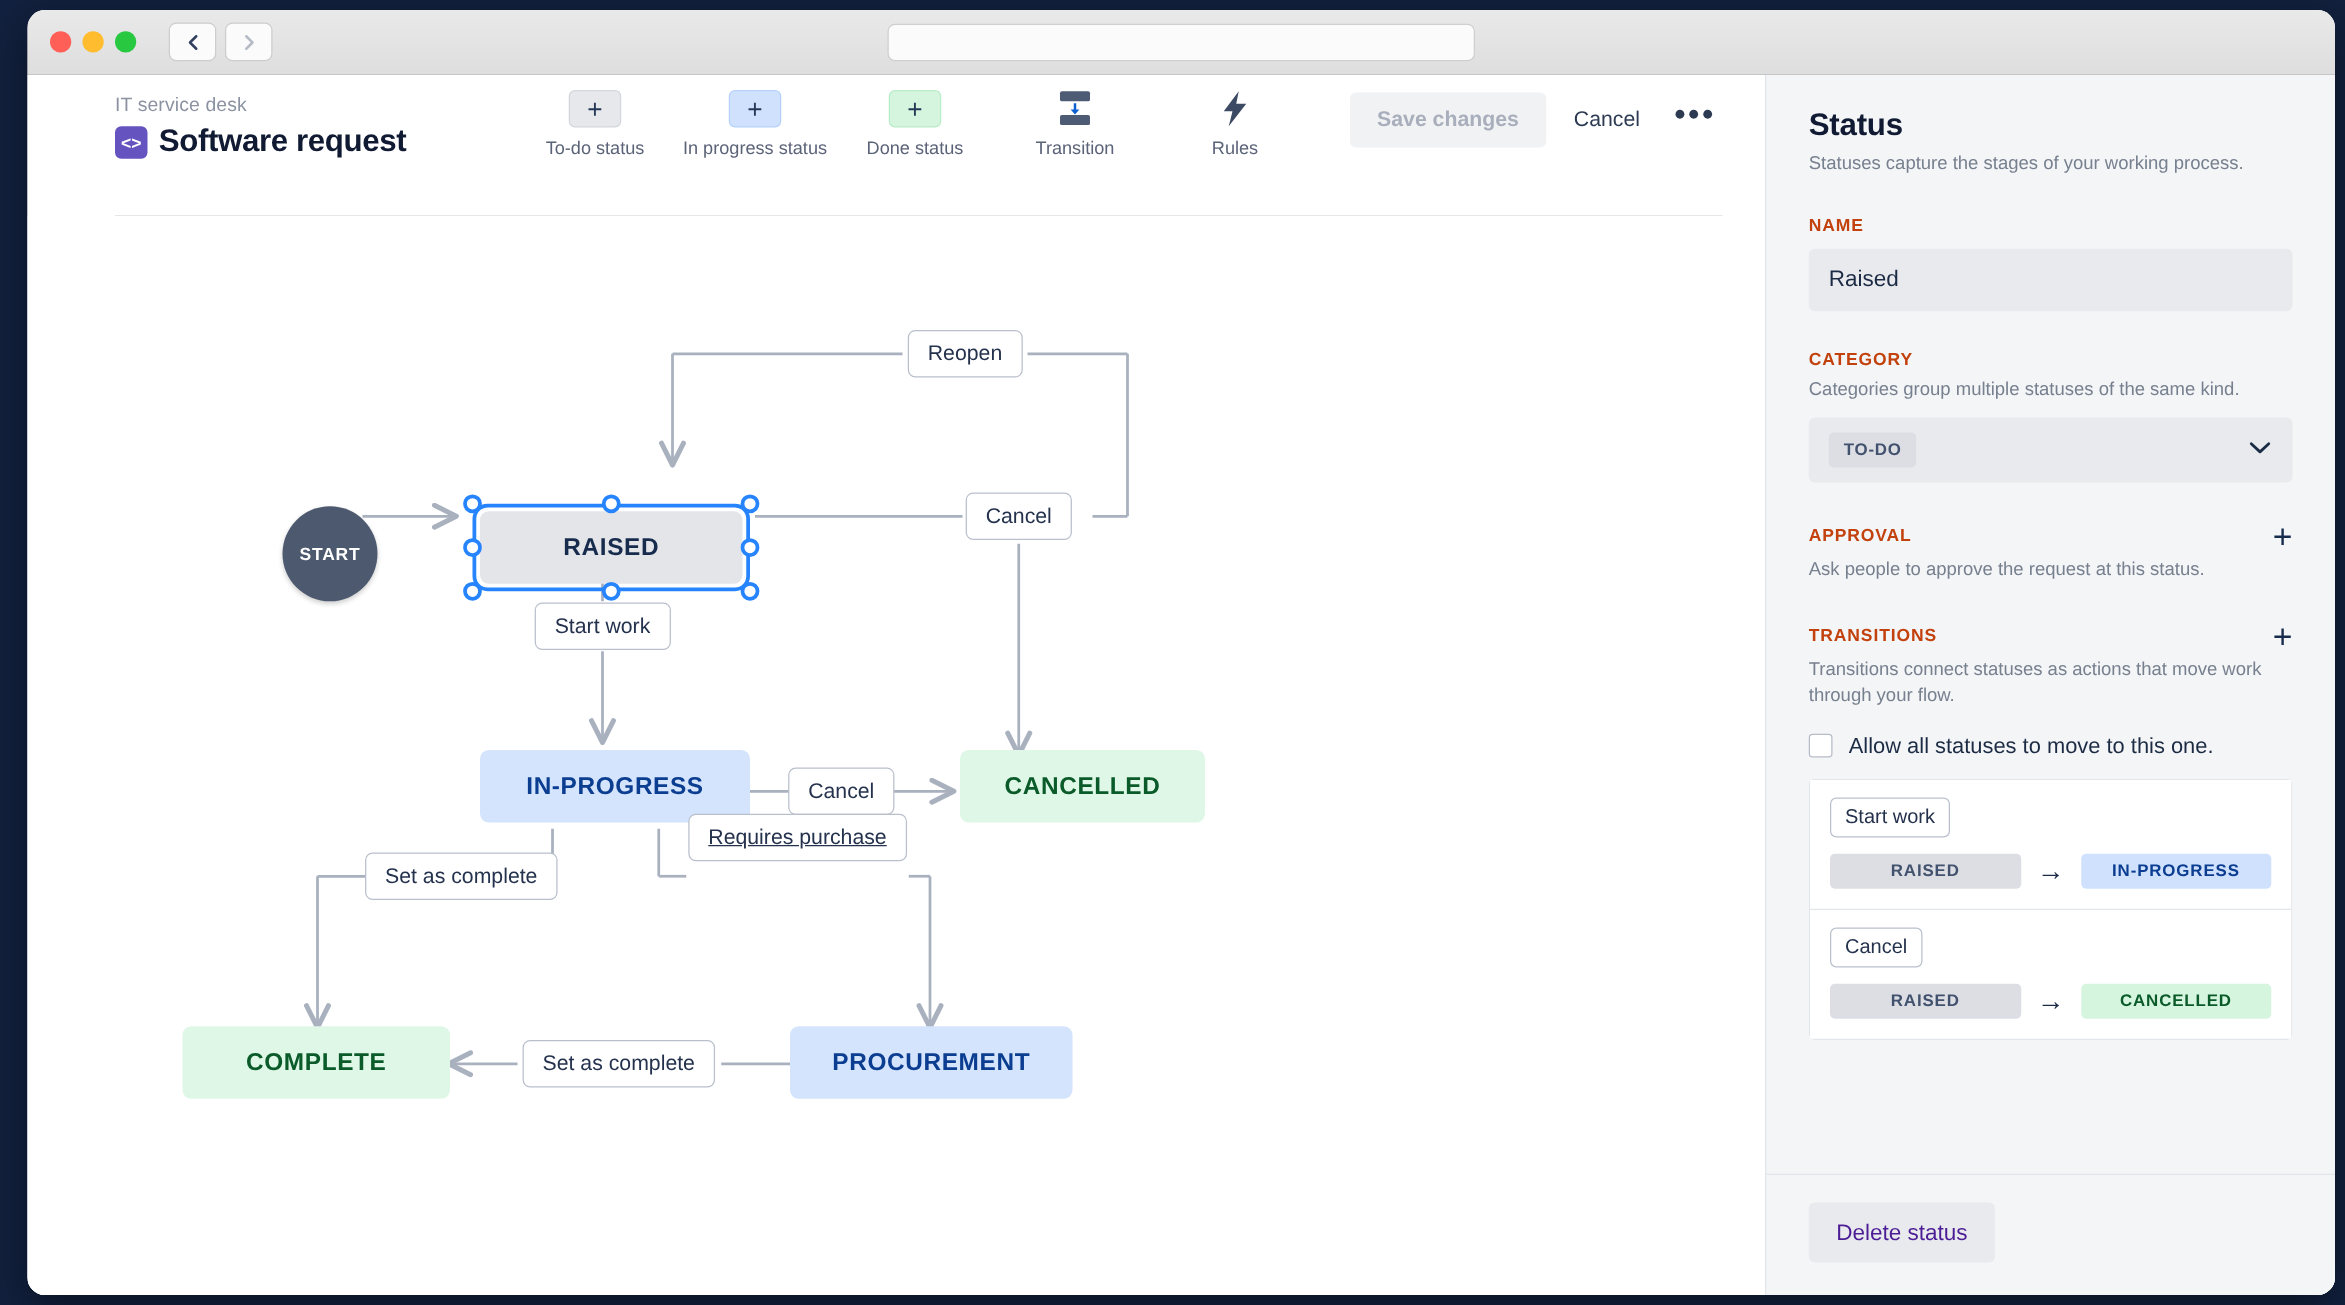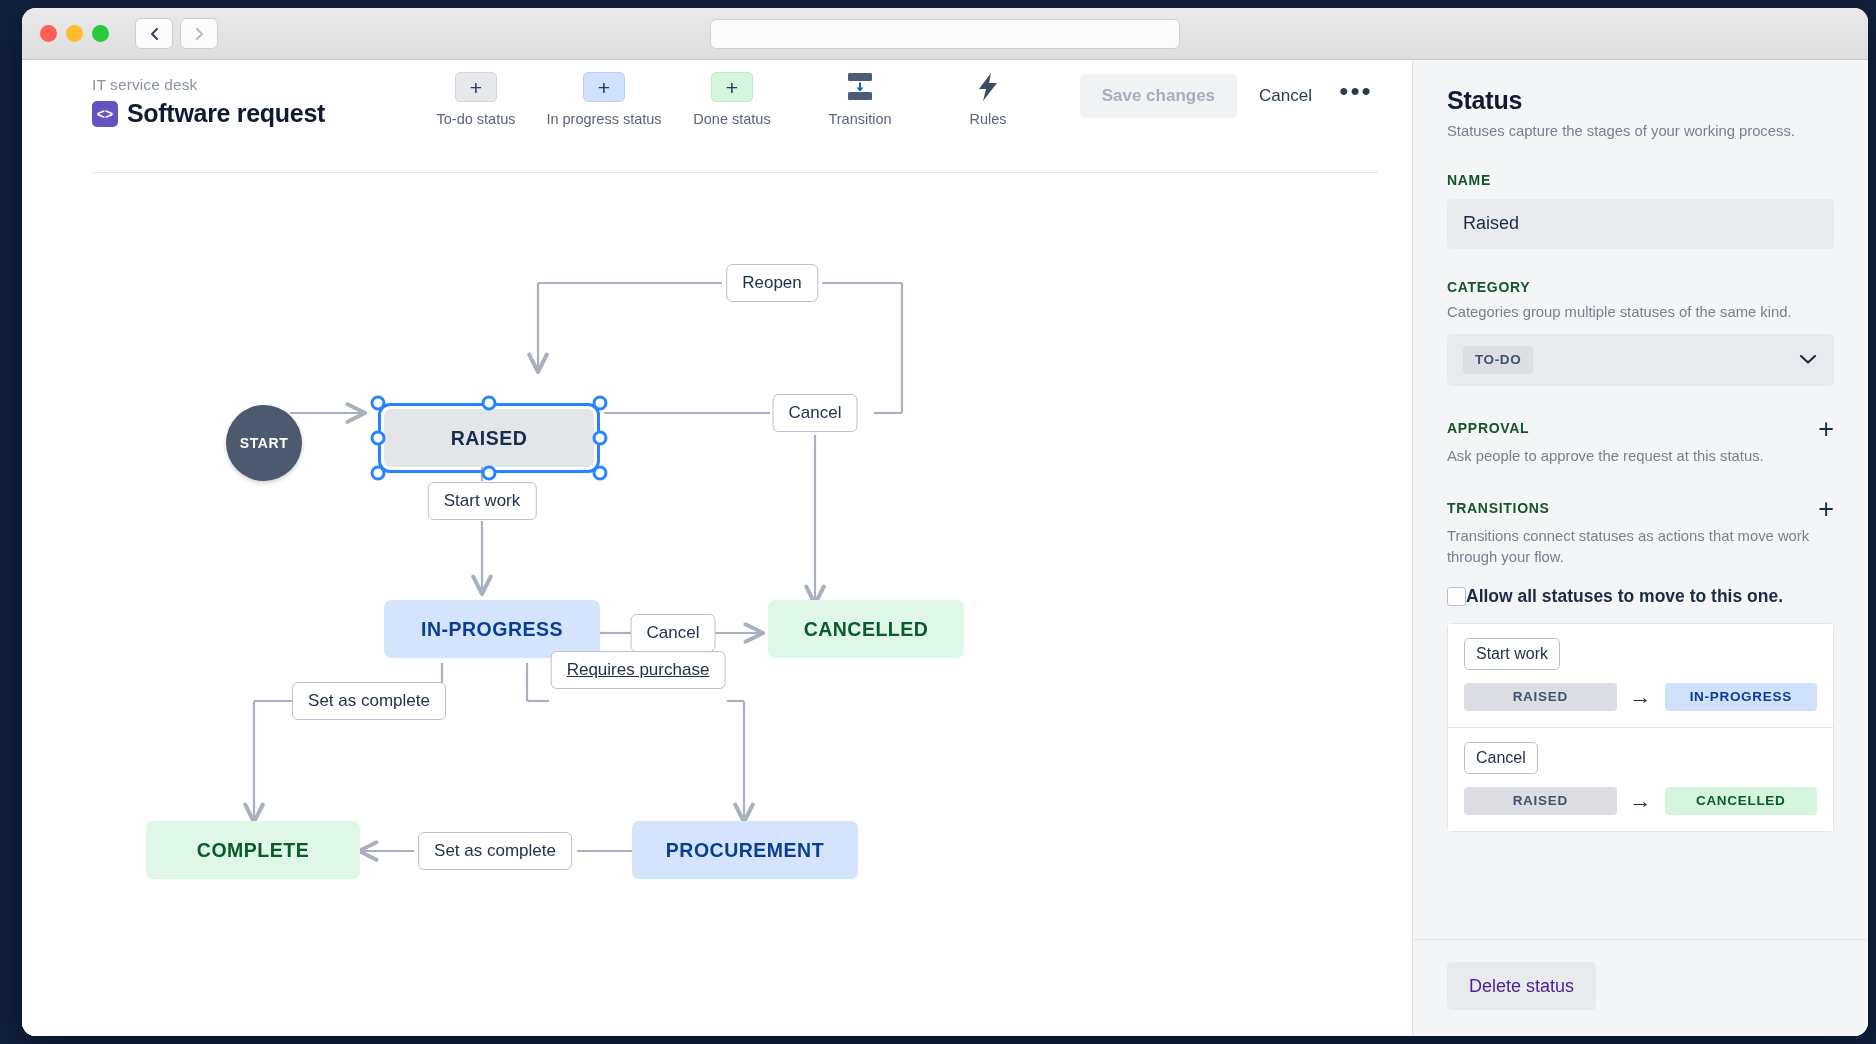--- a/index.html
+++ b/index.html
@@ -149,21 +149,21 @@
     padding: 8px 15px; font-size: 17px; color: #243css; color: #24324d;
     white-space: nowrap; transform: translate(-50%, -50%);
   }
 
   
   .panel { padding: 26px 34px 0 34px; height: 100%; position: relative; }
   .panel-title { font-size: 25px; font-weight: bold; color: #101a33; letter-spacing: -.2px; }
   .panel-sub { margin-top: 7px; font-size: 14.8px; color: #77808f; line-height: 1.35; }
   .field-label {
     margin-top: 30px; font-size: 14px; font-weight: bold;
-    color: #14532d; letter-spacing: .7px;
+    color: #c2410c; letter-spacing: .7px;
   }
   .field-desc { margin-top: 7px; font-size: 14.8px; color: #77808f; line-height: 1.4; }
   .text-input {
     margin-top: 11px; width: 100%; height: 50px;
     background: #e9eaee; border: none; border-radius: 5px;
     padding: 0 16px; font-size: 18px; color: #1c2b44;
     font-family: inherit;
   }
   .select-box {
     margin-top: 11px; width: 100%; height: 52px;
@@ -180,21 +180,21 @@
 
   .row-head {
     margin-top: 34px;
     display: flex; align-items: flex-start; justify-content: space-between; gap: 32px;
   }
   .row-head .field-label { margin-top: 0; }
   .plus-icon-btn {
     border: none; background: transparent; cursor: pointer;
     color: #172b4d; font-size: 27px; line-height: .7; padding: 0;
   }
-  .checkrow { margin-top: 18px; display: flex; align-items: center; gap: 0; font-weight: bold; }
+  .checkrow { margin-top: 18px; display: flex; align-items: center; gap: 13px; }
   .checkbox {
     width: 19px; height: 19px; border: 1.8px solid #b6bcc8;
     border-radius: 3px; background: #fff;
   }
   .checklabel { font-size: 17.5px; color: #1c2b44; }
 
   .trans-list { margin-top: 16px; border-radius: 5px; overflow: hidden; }
   .trans-card {
     background: #fff; border: 1px solid #e2e5ea;
     padding: 14px 16px 16px 16px;

